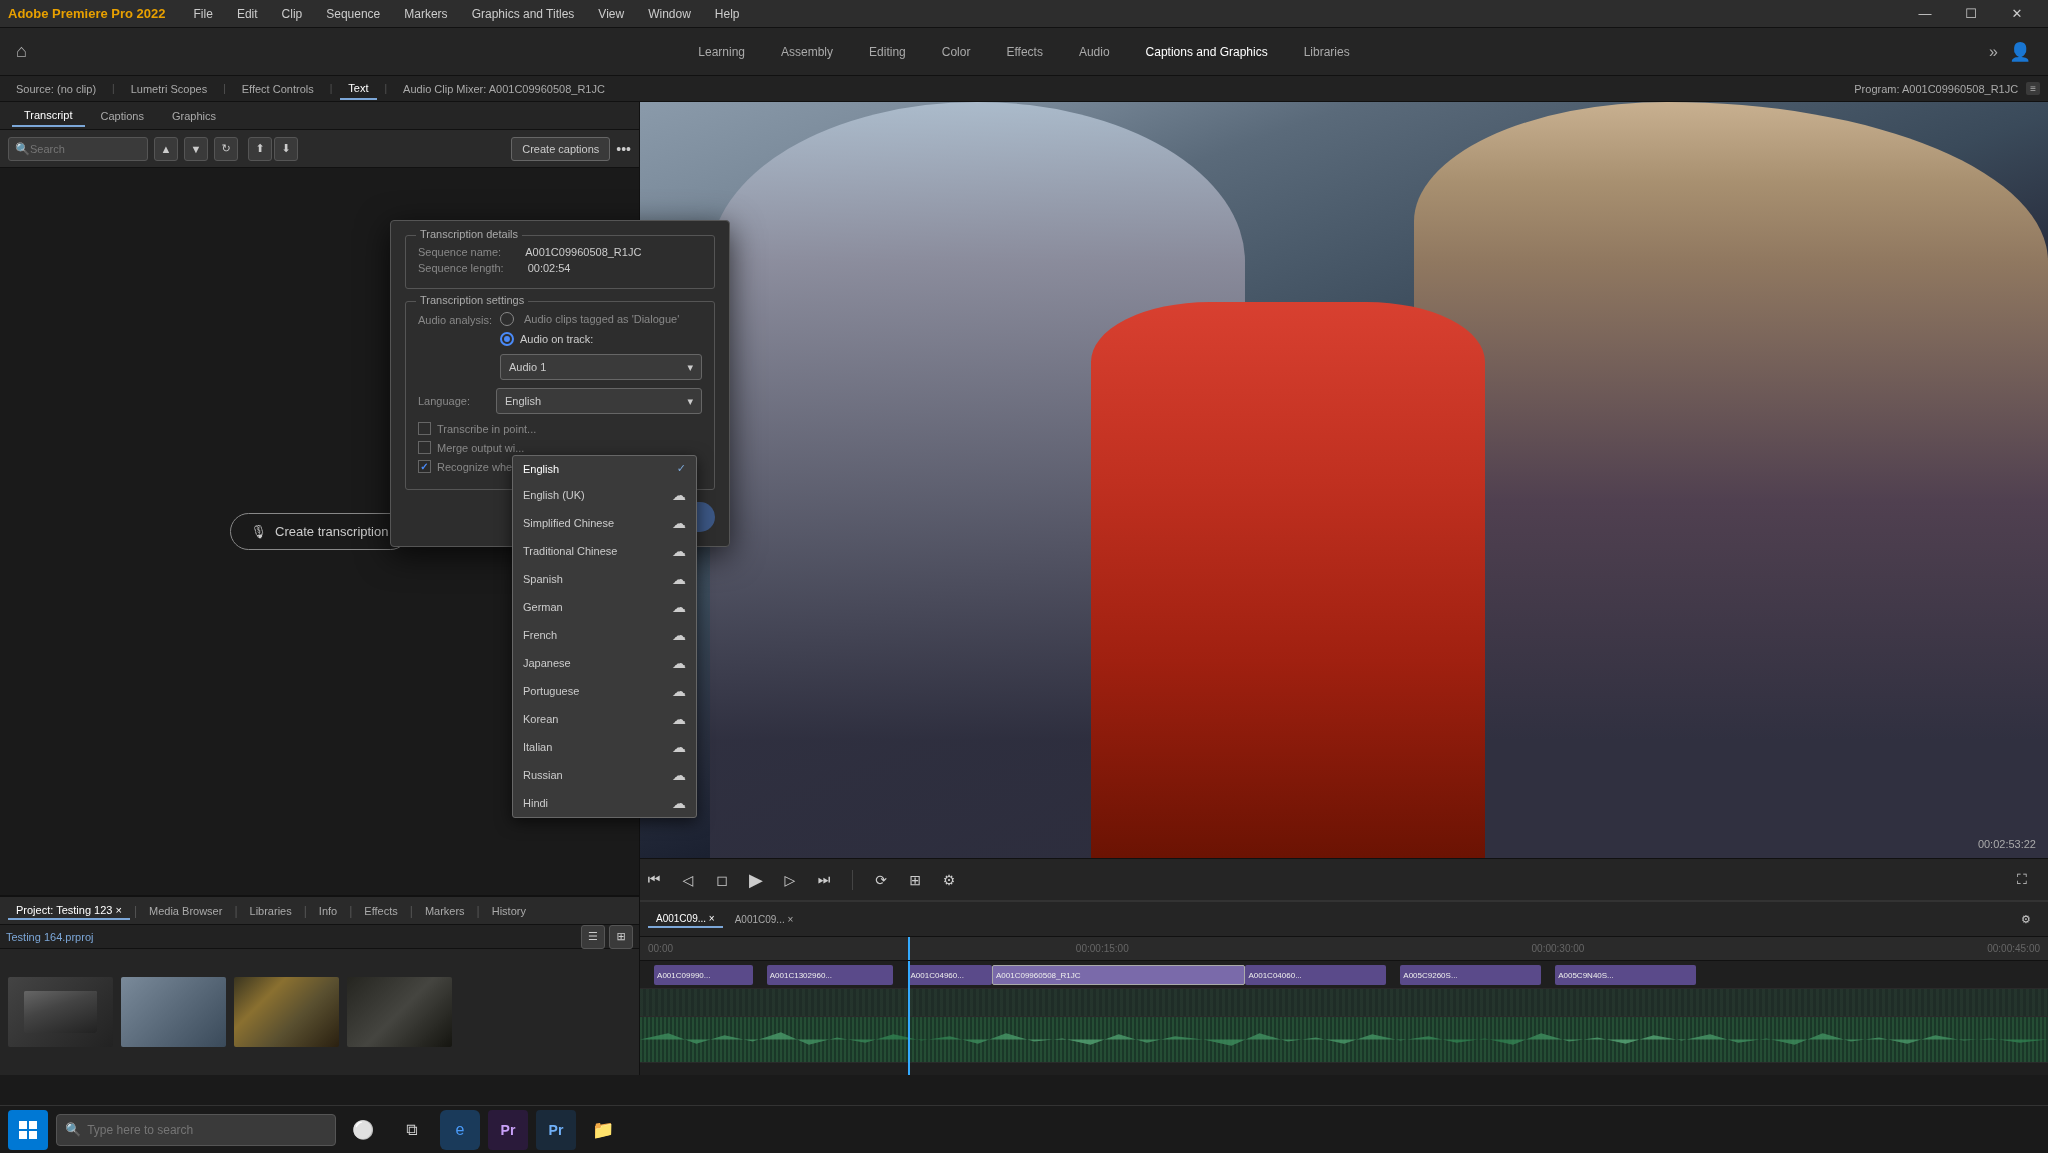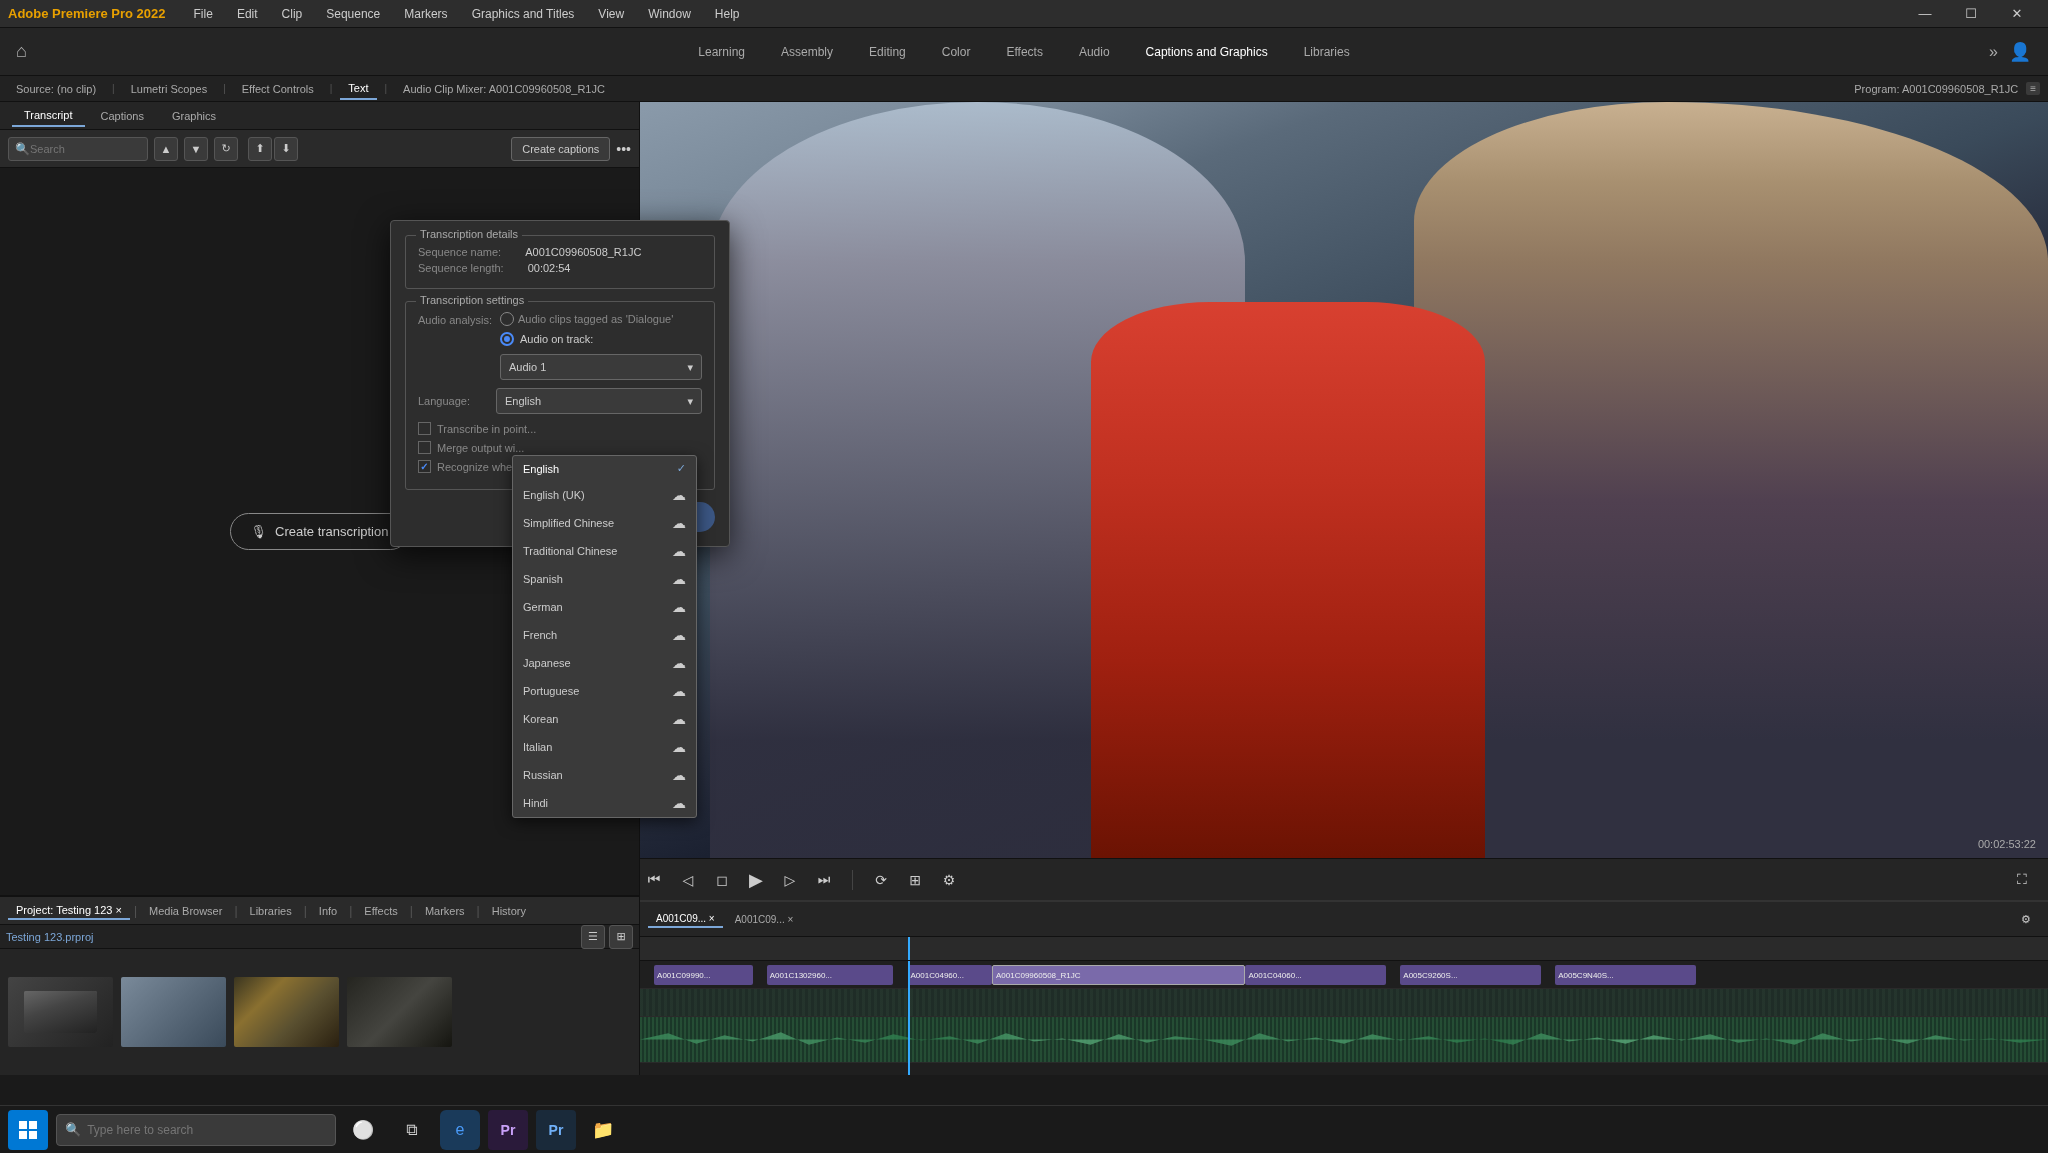--- a/index.html
+++ b/index.html
@@ -171,21 +171,21 @@
         <span style="color:#555; margin:0 2px;">|</span>
         <span class="project-tab">Info</span>
         <span style="color:#555; margin:0 2px;">|</span>
         <span class="project-tab">Effects</span>
         <span style="color:#555; margin:0 2px;">|</span>
         <span class="project-tab">Markers</span>
         <span style="color:#555; margin:0 2px;">|</span>
         <span class="project-tab">History</span>
       </div>
       <div style="height:24px; background:#222; display:flex; align-items:center; padding:0 6px; gap:8px; border-bottom:1px solid #111;">
-        <span style="color:#7ca7d8; font-size:11px;">Testing 123.prproj</span>
+        <span style="color:#7ca7d8; font-size:11px;">Testing 164.prproj</span>
         <div style="display:flex; gap:4px; margin-left:auto;">
           <div class="toolbar-btn">☰</div>
           <div class="toolbar-btn">⊞</div>
         </div>
       </div>
       <div style="flex:1; display:flex; align-items:center; padding:6px 8px; gap:8px; overflow:hidden;">
         <div class="thumbnail" style="background:#222; width:105px; height:70px; border-radius:2px;">
           <div style="width:100%; height:100%; background:linear-gradient(135deg, #444 0%, #222 100%); display:flex; align-items:center; justify-content:center;">
             <div style="width:70%; height:60%; background:linear-gradient(180deg,#555 0%,#333 100%); border-radius:2px; position:relative;">
               <div style="position:absolute; inset:0; background:linear-gradient(160deg,#666 0%,#444 40%,#222 100%); border-radius:2px;"></div>
@@ -243,20 +243,26 @@
       <div style="height:26px; background:#252525; display:flex; align-items:center; padding:17px 8px; border-bottom:1px solid #111; gap:4px;">
         <span class="timeline-tab active" style="color:#fff; font-size:10px; border-bottom:2px solid #7ca7d8; padding:2px 8px;">A001C09... ×</span>
         <span class="timeline-tab" style="color:#aaa; font-size:10px; padding:2px 8px;">A001C09... ×</span>
         <div style="margin-left:auto; display:flex; gap:4px;">
           <div class="ctrl-btn" style="font-size:11px;">⚙</div>
         </div>
       </div>
 
       <div style="height:24px; background:#2a2a2a; display:flex; align-items:center; padding:0 8px; border-bottom:1px solid #111; gap:0; position:relative;">
         <div style="position:absolute; left:19%; top:0; bottom:0; width:2px; background:#3af; z-index:5;"></div>
+        <div style="width:100%; display:flex; justify-content:space-between; font-size:10px; color:#666;">
+          <span>00:00</span>
+          <span>00:00:15:00</span>
+          <span>00:00:30:00</span>
+          <span>00:00:45:00</span>
+        </div>
       </div>
 
       <div style="flex:1; position:relative; overflow:hidden;">
 
         <div style="position:absolute; top:0; bottom:0; left:19%; width:2px; background:#3af; z-index:10;"></div>
 
         <div style="height:28px; border-bottom:1px solid #2a2a2a; position:relative; background:#1f1f1f;">
           <div class="tl-clip" style="background:#5a4a8a; left:1%; width:7%;">A001C09990...</div>
           <div class="tl-clip" style="background:#5a4a8a; left:9%; width:9%;">A001C1302960...</div>
           <div class="tl-clip" style="background:#5a4a8a; left:19%; width:6%;">A001C04960...</div>
@@ -296,21 +302,21 @@
         <span class="detail-val">00:02:54</span>
       </div>
     </div>
 
     <div class="settings-section">
       <span class="settings-label">Transcription settings</span>
 
       <div style="display:flex; align-items:flex-start; gap:8px; margin-bottom:8px;">
         <span style="color:#888; font-size:11px; white-space:nowrap; margin-top:2px;">Audio analysis:</span>
         <div style="display:flex; flex-direction:column; gap:6px; flex:1;">
-          <div style="display:flex; align-items:center; gap:4px;">
+          <div style="display:flex; align-items:center; gap:10px;">
             <div style="width:14px; height:14px; border-radius:50%; border:1px solid #888; background:#2d2d2d; display:flex; align-items:center; justify-content:center;">
               <div style="width:6px; height:6px; border-radius:50%; background:transparent;"></div>
             </div>
             <span style="color:#888; font-size:11px;">Audio clips tagged as 'Dialogue'</span>
           </div>
           <div style="display:flex; align-items:center; gap:6px;">
             <div style="width:14px; height:14px; border-radius:50%; border:2px solid #4a8af8; background:#2d2d2d; display:flex; align-items:center; justify-content:center;">
               <div style="width:6px; height:6px; border-radius:50%; background:#4a8af8;"></div>
             </div>
             <span style="color:#ccc; font-size:11px;">Audio on track:</span>

